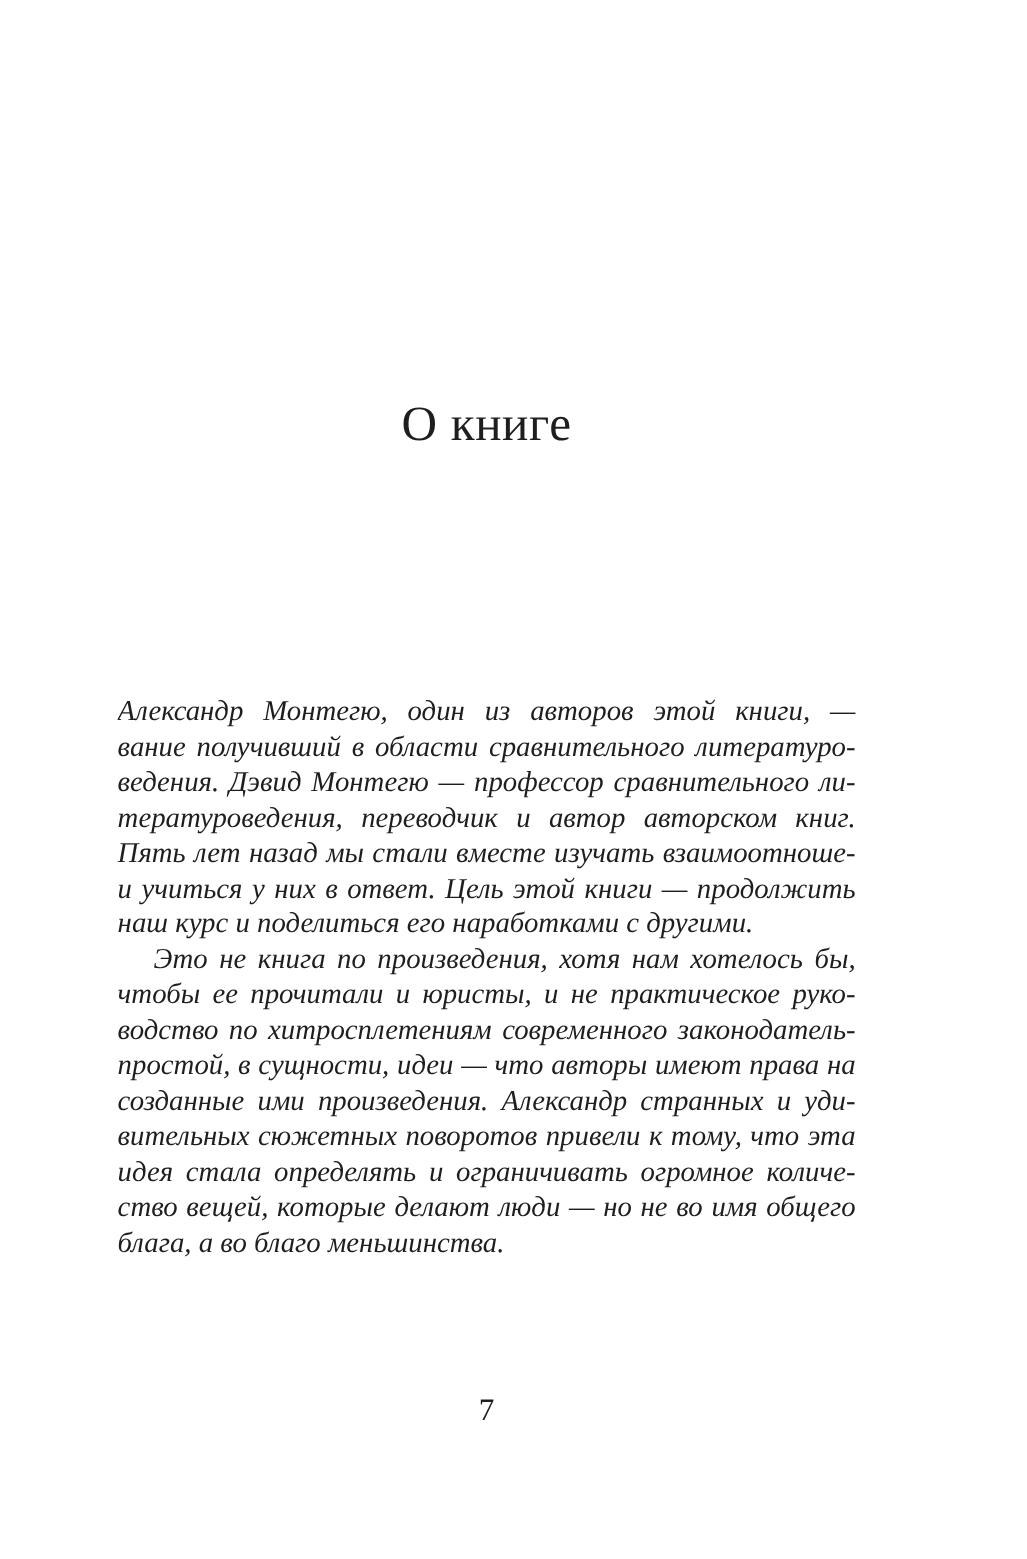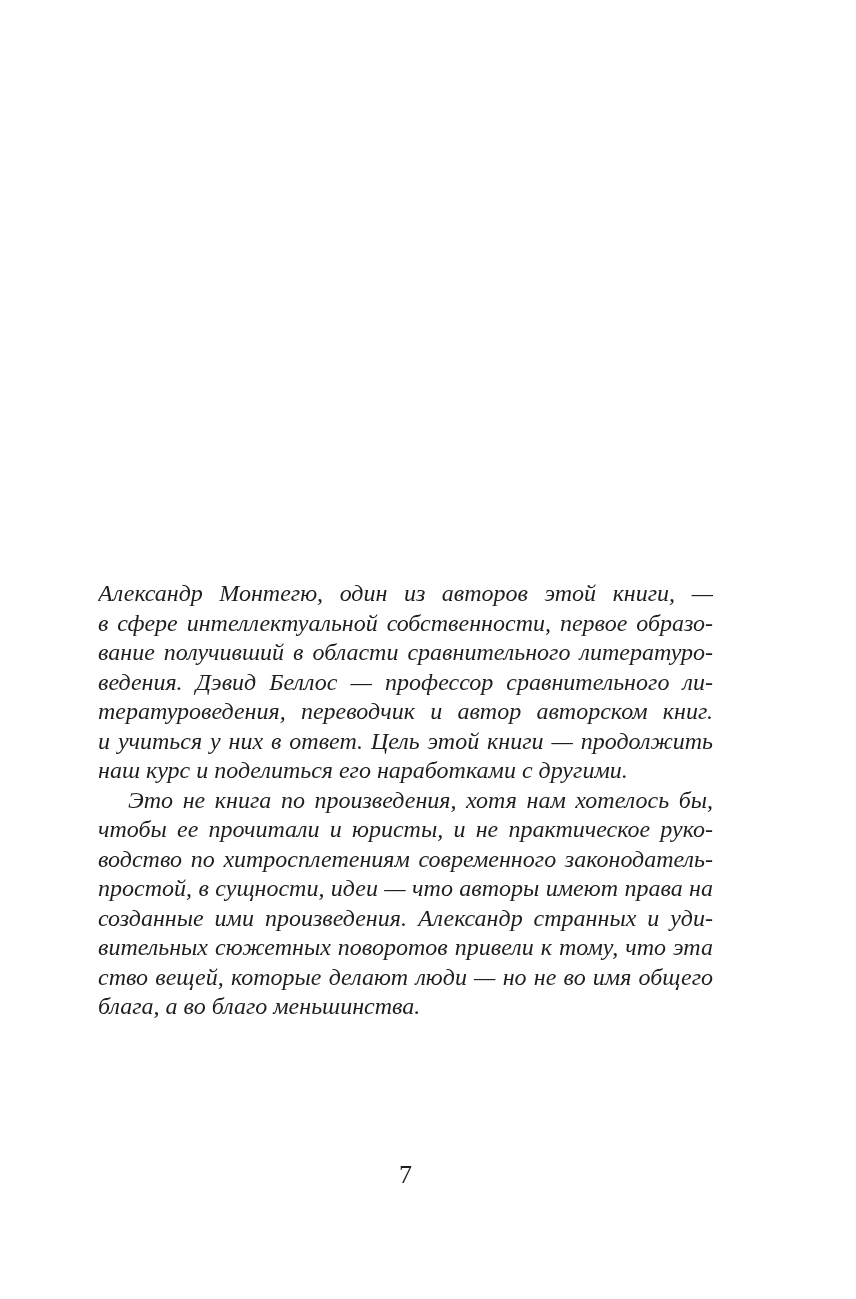--- a/index.html
+++ b/index.html
@@ -64,40 +64,42 @@
     text-align: center;
     font-size: 26px;
     line-height: 30px;
   }
 </style>
 </head>
 <body>
 
 <div class="book-page">
 
+  <h1 class="chapter-title">О книге</h1>
 
   <div class="text-block">
 
     <div class="para">
       <div class="pline">Александр Монтегю, один из авторов этой книги, — юрист</div>
-      <div class="pline">в сфере интеллектуальной собственности, первое образо-</div>
       <div class="pline">вание получивший в области сравнительного литературо-</div>
-      <div class="pline">ведения. Дэвид Беллос — профессор сравнительного ли-</div>
+      <div class="pline">ведения. Дэвид Монтегю — профессор сравнительного ли-</div>
       <div class="pline">тературоведения, переводчик и автор авторском книг.</div>
+      <div class="pline">Пять лет назад мы стали вместе изучать взаимоотноше-</div>
       <div class="pline">и учиться у них в ответ. Цель этой книги — продолжить</div>
       <div class="pline plast">наш курс и поделиться его наработками с другими.</div>
     </div>
 
     <div class="para">
       <div class="pline pindent">Это не книга по произведения, хотя нам хотелось бы,</div>
       <div class="pline">чтобы ее прочитали и юристы, и не практическое руко-</div>
       <div class="pline">водство по хитросплетениям современного законодатель-</div>
       <div class="pline">простой, в сущности, идеи — что авторы имеют права на</div>
       <div class="pline">созданные ими произведения. Александр странных и уди-</div>
       <div class="pline">вительных сюжетных поворотов привели к тому, что эта</div>
+      <div class="pline">идея стала определять и ограничивать огромное количе-</div>
       <div class="pline">ство вещей, которые делают люди — но не во имя общего</div>
       <div class="pline plast">блага, а во благо меньшинства.</div>
     </div>
 
   </div>
 
   <div class="folio">7</div>
 
 </div>
 

